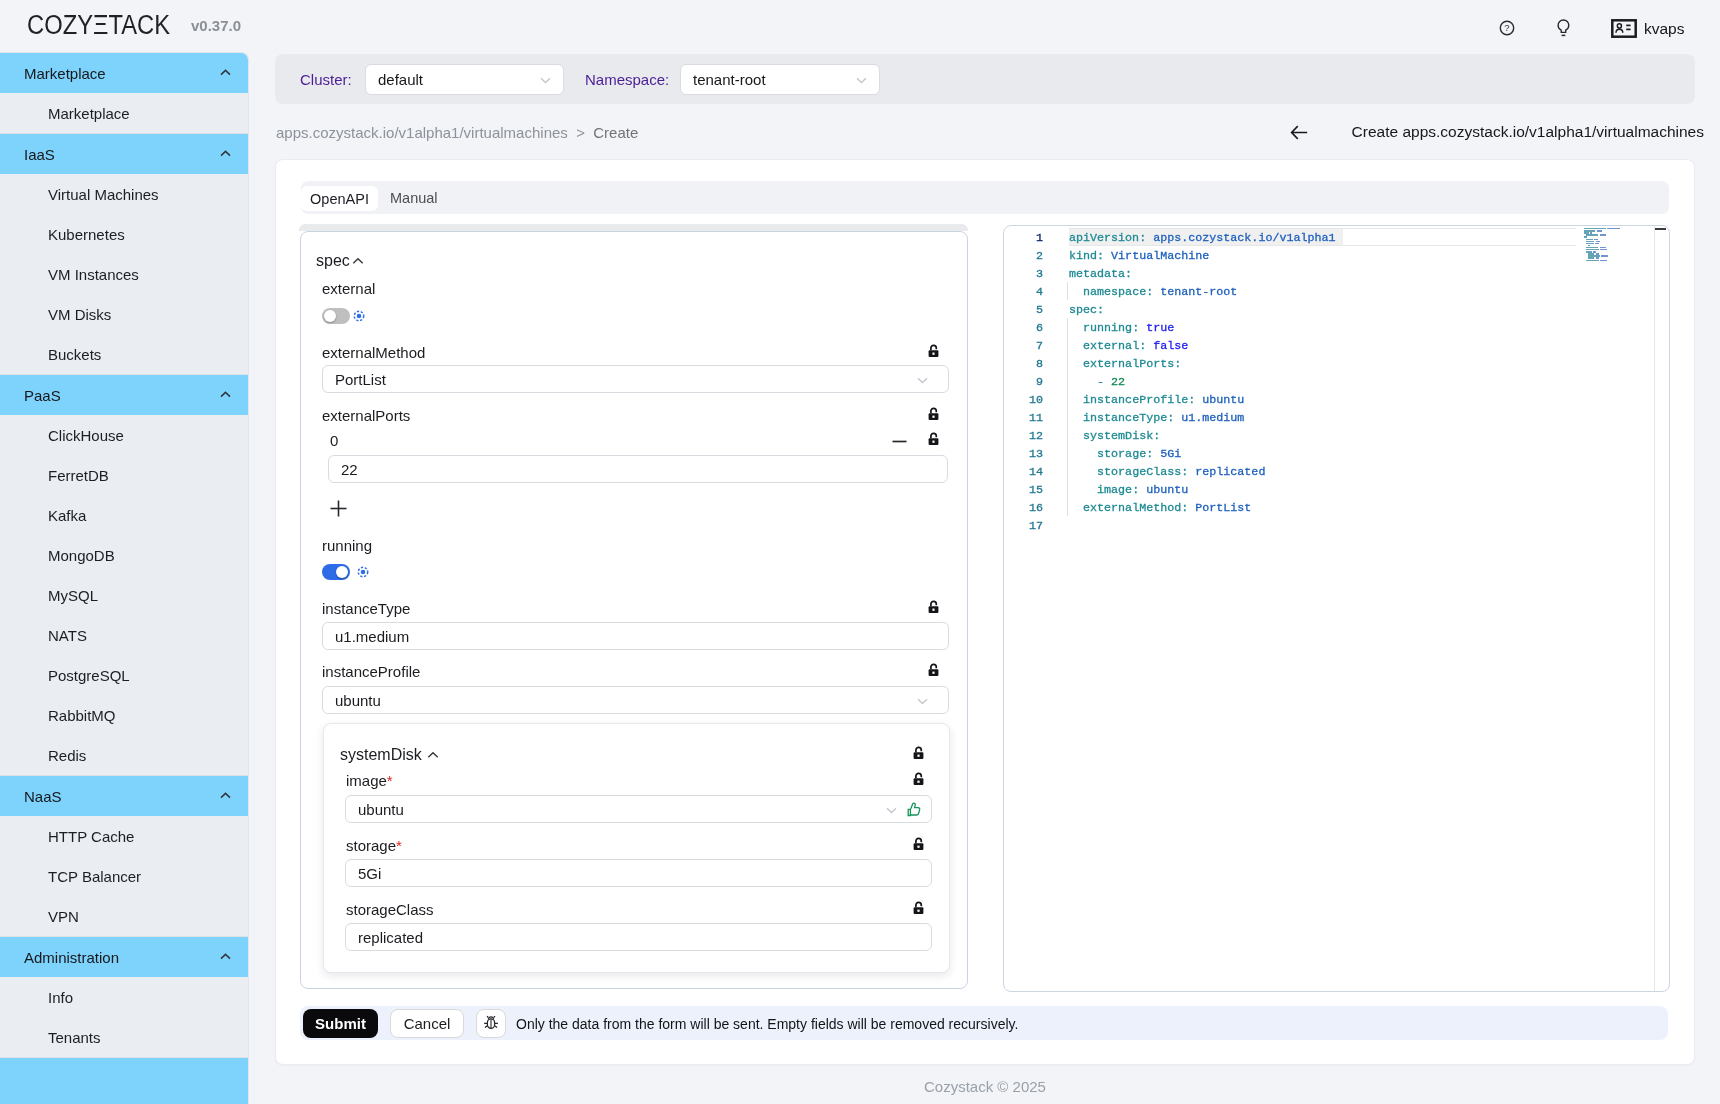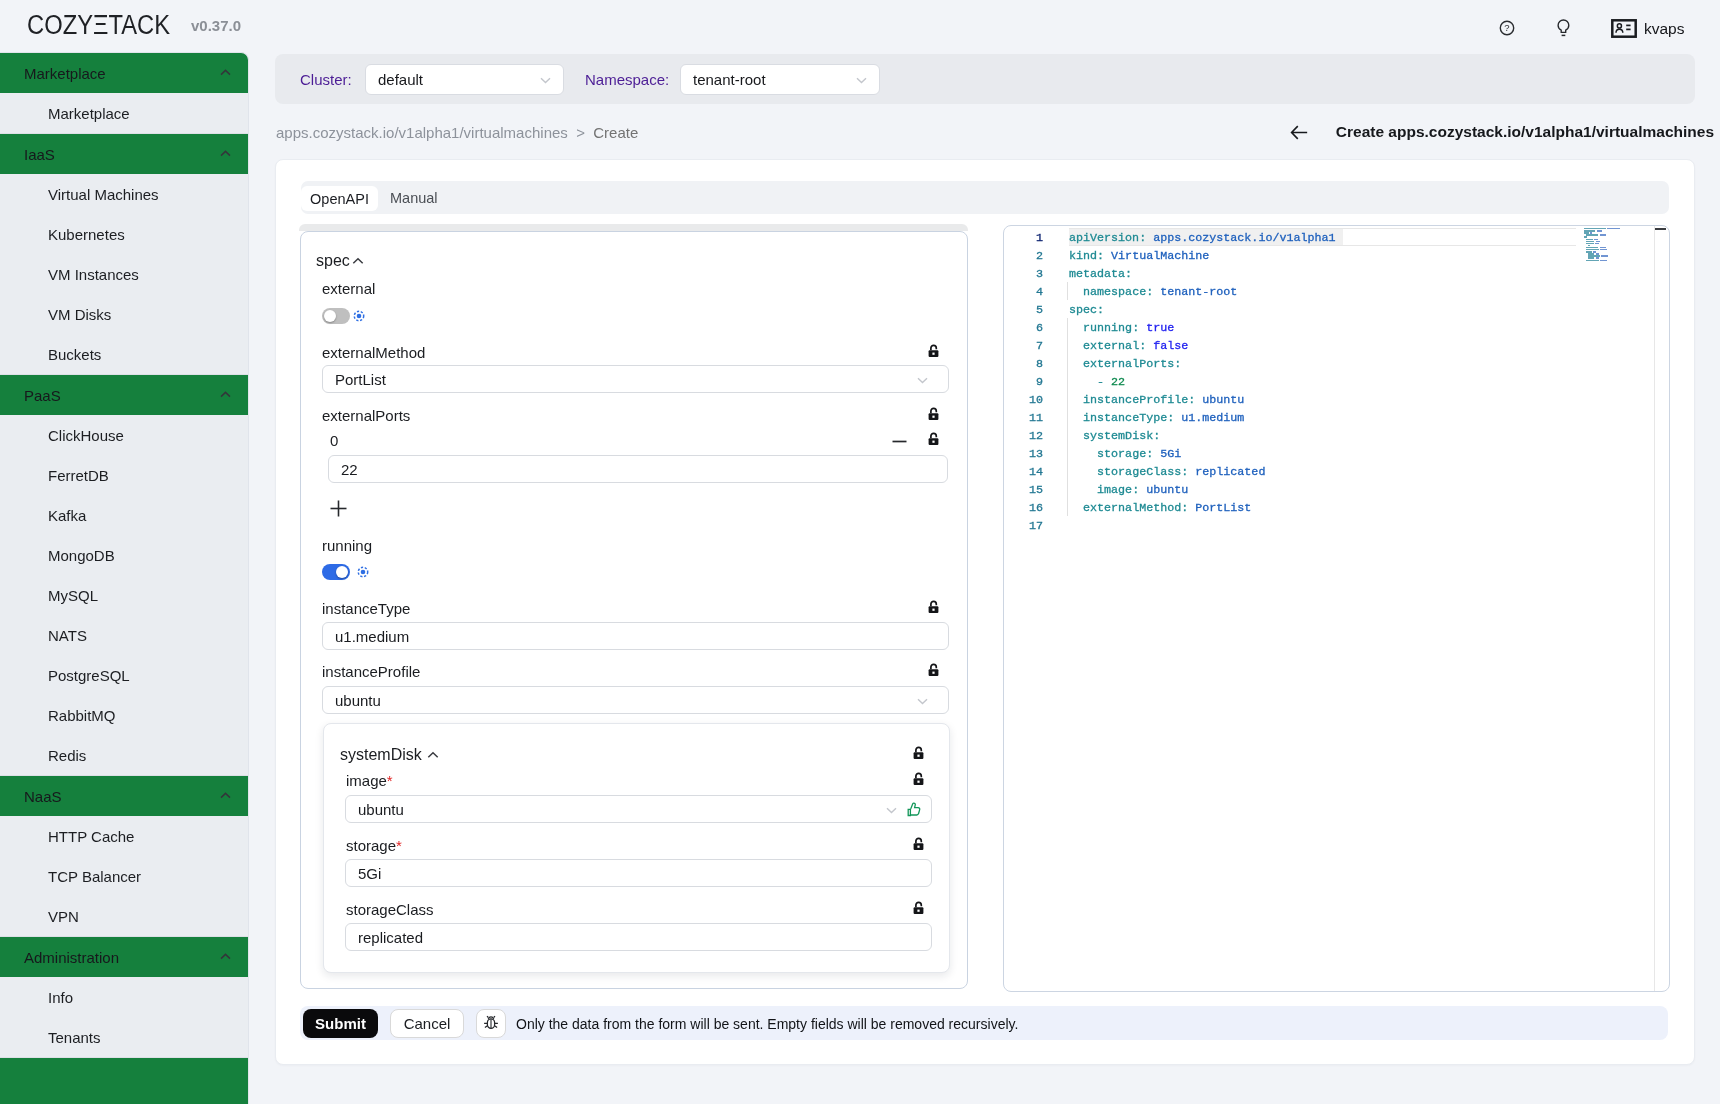--- a/index.html
+++ b/index.html
@@ -8,38 +8,38 @@
 #app { position:relative; width:1720px; height:1104px; }
 .abs { position:absolute; }
 
 
 #logo { position:absolute; left:27px; top:10px; font-size:27px; letter-spacing:0px; color:#1f2125; font-weight:400; transform:scaleX(0.88); transform-origin:left top; }
 #ver { position:absolute; left:191px; top:17px; font-size:15px; font-weight:700; color:#8b8f96; }
 #kvaps { position:absolute; left:1644px; top:20px; font-size:15.5px; color:#141519; }
 
 
 #sidebar { position:absolute; left:0; top:52px; width:249px; height:1052px;
-  background:#15803d; border-top:1px solid #e0e4eb; border-right:1px solid #e0e4eb;
+  background:#7dd3fc; border-top:1px solid #e0e4eb; border-right:1px solid #e0e4eb;
   border-top-right-radius:8px; font-size:15px; overflow:hidden; }
 .shead { height:40px; display:flex; align-items:center; padding-left:24px; color:#17181c; position:relative; }
 .shead svg { position:absolute; right:17px; top:16px; }
 .sgroup { background:#eaedf1; border-bottom:1px solid #dde0e6; }
 .sitem { height:40px; display:flex; align-items:center; padding-left:48px; color:#1c1e22; }
 
 
 #clusterbar { position:absolute; left:275px; top:54px; width:1420px; height:50px; background:#e8eaee; border-radius:8px; }
 .csel { position:absolute; top:9.5px; height:31px; background:#fff; border:1px solid #d9dce2; border-radius:6px;
   font-size:15px; color:#17181c; display:flex; align-items:center; padding-left:12px; }
 .csel svg { position:absolute; right:12px; top:12px; }
 .clabel { position:absolute; top:17px; font-size:15px; color:#4c1d95; }
 
 
 #crumb { position:absolute; left:276px; top:124px; font-size:15px; color:#8d929b; }
 #crumb b { color:#737373; font-weight:400; }
-#pagetitle { position:absolute; right:6px; top:123px; font-size:15.5px; font-weight:700; color:#16181c; }
+#pagetitle { position:absolute; right:16px; top:123px; font-size:15.5px; font-weight:400; color:#16181c; }
 #backarrow { position:absolute; left:1290px; top:125px; }
 
 
 #card { position:absolute; left:275px; top:159px; width:1420px; height:906px; background:#fff;
   border:1px solid #e9ecf1; border-radius:8px; box-shadow:0 1px 2px rgba(30,40,60,.03); }
 #tabs { position:absolute; left:301px; top:181px; width:1368px; height:33px; background:#f0f2f5; border-radius:7px; }
 #tab-openapi { position:absolute; left:301px; top:186px; width:77px; height:25px; background:#fff; border-radius:6px;
   font-size:14.5px; color:#1b1d22; display:flex; align-items:center; justify-content:center; }
 #tab-manual { position:absolute; left:390px; top:190px; font-size:14.5px; color:#4b4f55; }
 #graystrip { position:absolute; left:299px; top:224px; width:669px; height:7px; background:#e9eaeb; border-radius:6px 6px 0 0; }
@@ -380,14 +380,15 @@
   <div id="cancel">Cancel</div>
   <div id="bugbtn">
     <svg width="18" height="17" viewBox="0 0 18 17">
       <path d="M6.2 3.9 A2.9 2.9 0 0 1 11.8 3.9" fill="none" stroke="#26282c" stroke-width="1.25"></path>
       <rect x="5.4" y="3.9" width="7.2" height="9.4" rx="3.6" fill="none" stroke="#26282c" stroke-width="1.25"></rect>
       <line x1="9" y1="4.2" x2="9" y2="13" stroke="#26282c" stroke-width="1.1"></line>
       <path d="M5.4 8.4 H2.1 M5.4 10.8 l-2.5 1.8 M12.6 8.4 h3.3 M12.6 10.8 l2.5 1.8 M6.3 2.5 5 1.2 M11.7 2.5 13 1.2" fill="none" stroke="#26282c" stroke-width="1.2"></path>
     </svg>
   </div>
   <div id="note">Only the data from the form will be sent. Empty fields will be removed recursively.</div>
+  <div id="footer">Cozystack © 2025</div>
 
 </div>
 
 </body></html>

